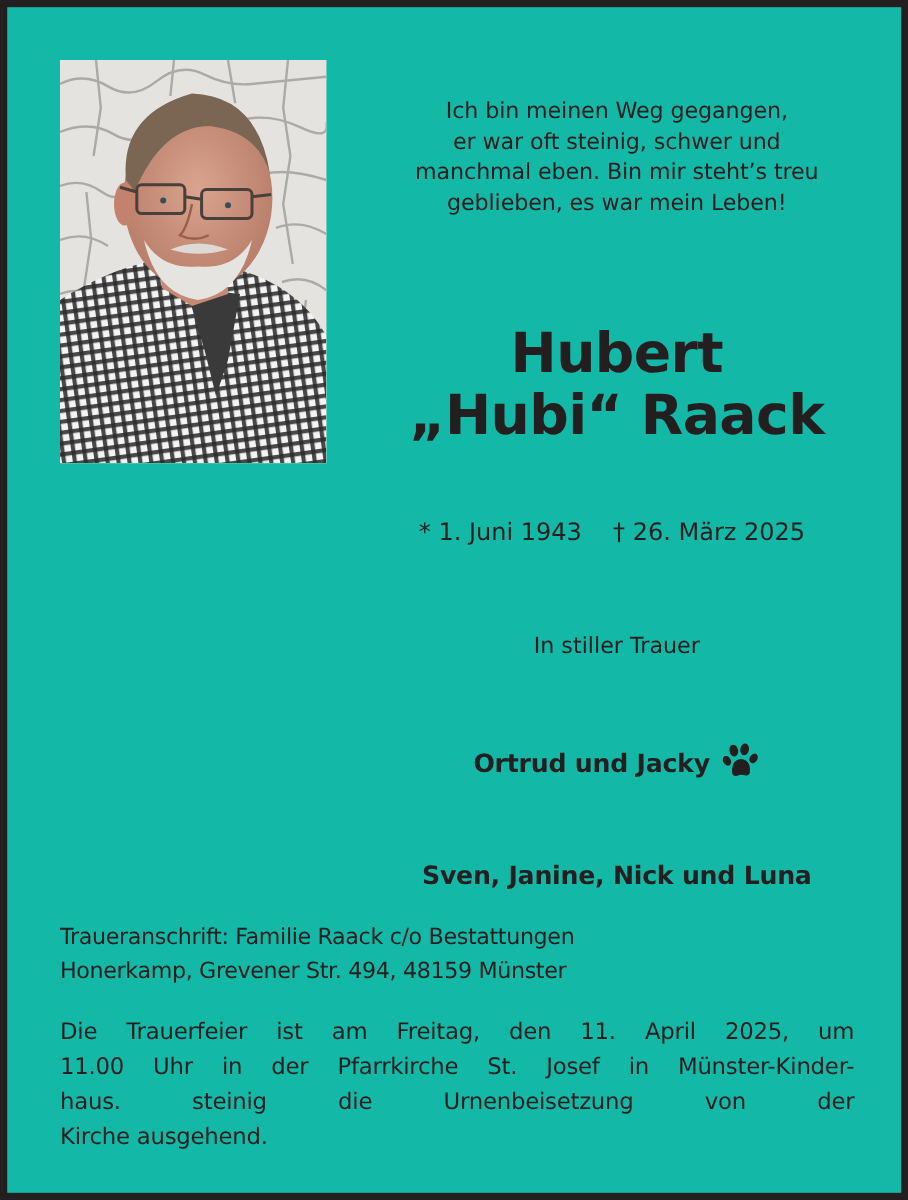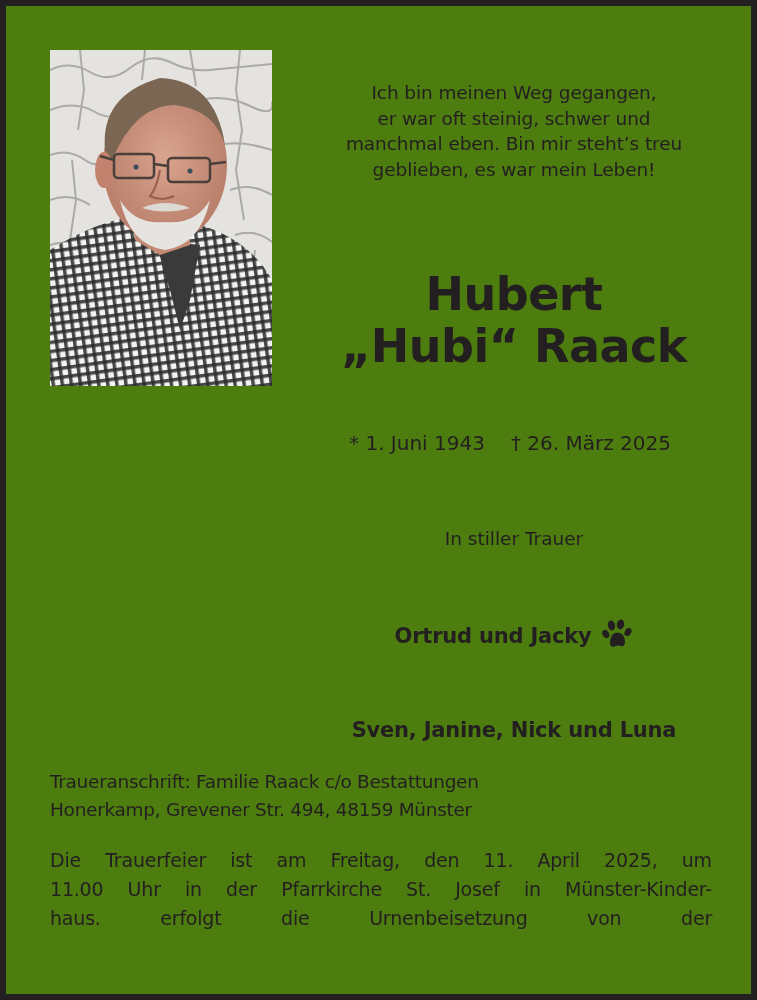--- a/index.html
+++ b/index.html
@@ -1,20 +1,20 @@
 <!DOCTYPE html>
 <html><head>
   <meta charset="utf-8">
   <style>
     * { margin: 0; padding: 0; box-sizing: border-box; }
     html, body { width: 757px; height: 1000px; background: #231f20; overflow: hidden; }
     body { position: relative; font-family: "DejaVu Sans", sans-serif; color: #231f20; }
     .frame {
       position: absolute; left: 6px; top: 6px; width: 745px; height: 988px;
-      background: #4d7c0f;
+      background: #14b8a6;
     }
     .photo {
       position: absolute; left: 44px; top: 44px; width: 222px; height: 336px;
       overflow: hidden; background: #e9e9e6;
     }
     .photo svg { display: block; }
     .poem {
       position: absolute; left: 300px; top: 74px; width: 416px;
       text-align: center; font-size: 18.5px; line-height: 25.5px; letter-spacing: -0.1px;
     }
@@ -176,21 +176,24 @@
         <span>in</span>
         <span>der</span>
         <span>Pfarrkirche</span>
         <span>St.</span>
         <span>Josef</span>
         <span>in</span>
         <span>Münster-Kinder-</span>
       </div>
     <div>
         <span>haus.</span>
-        <span>erfolgt</span>
+        <span>steinig</span>
         <span>die</span>
         <span>Urnenbeisetzung</span>
         <span>von</span>
         <span>der</span>
+      </div>
+    <div class="last">
+        <span>Kirche ausgehend.</span>
       </div>
   </div>
 
 </div>
 
 </body></html>

